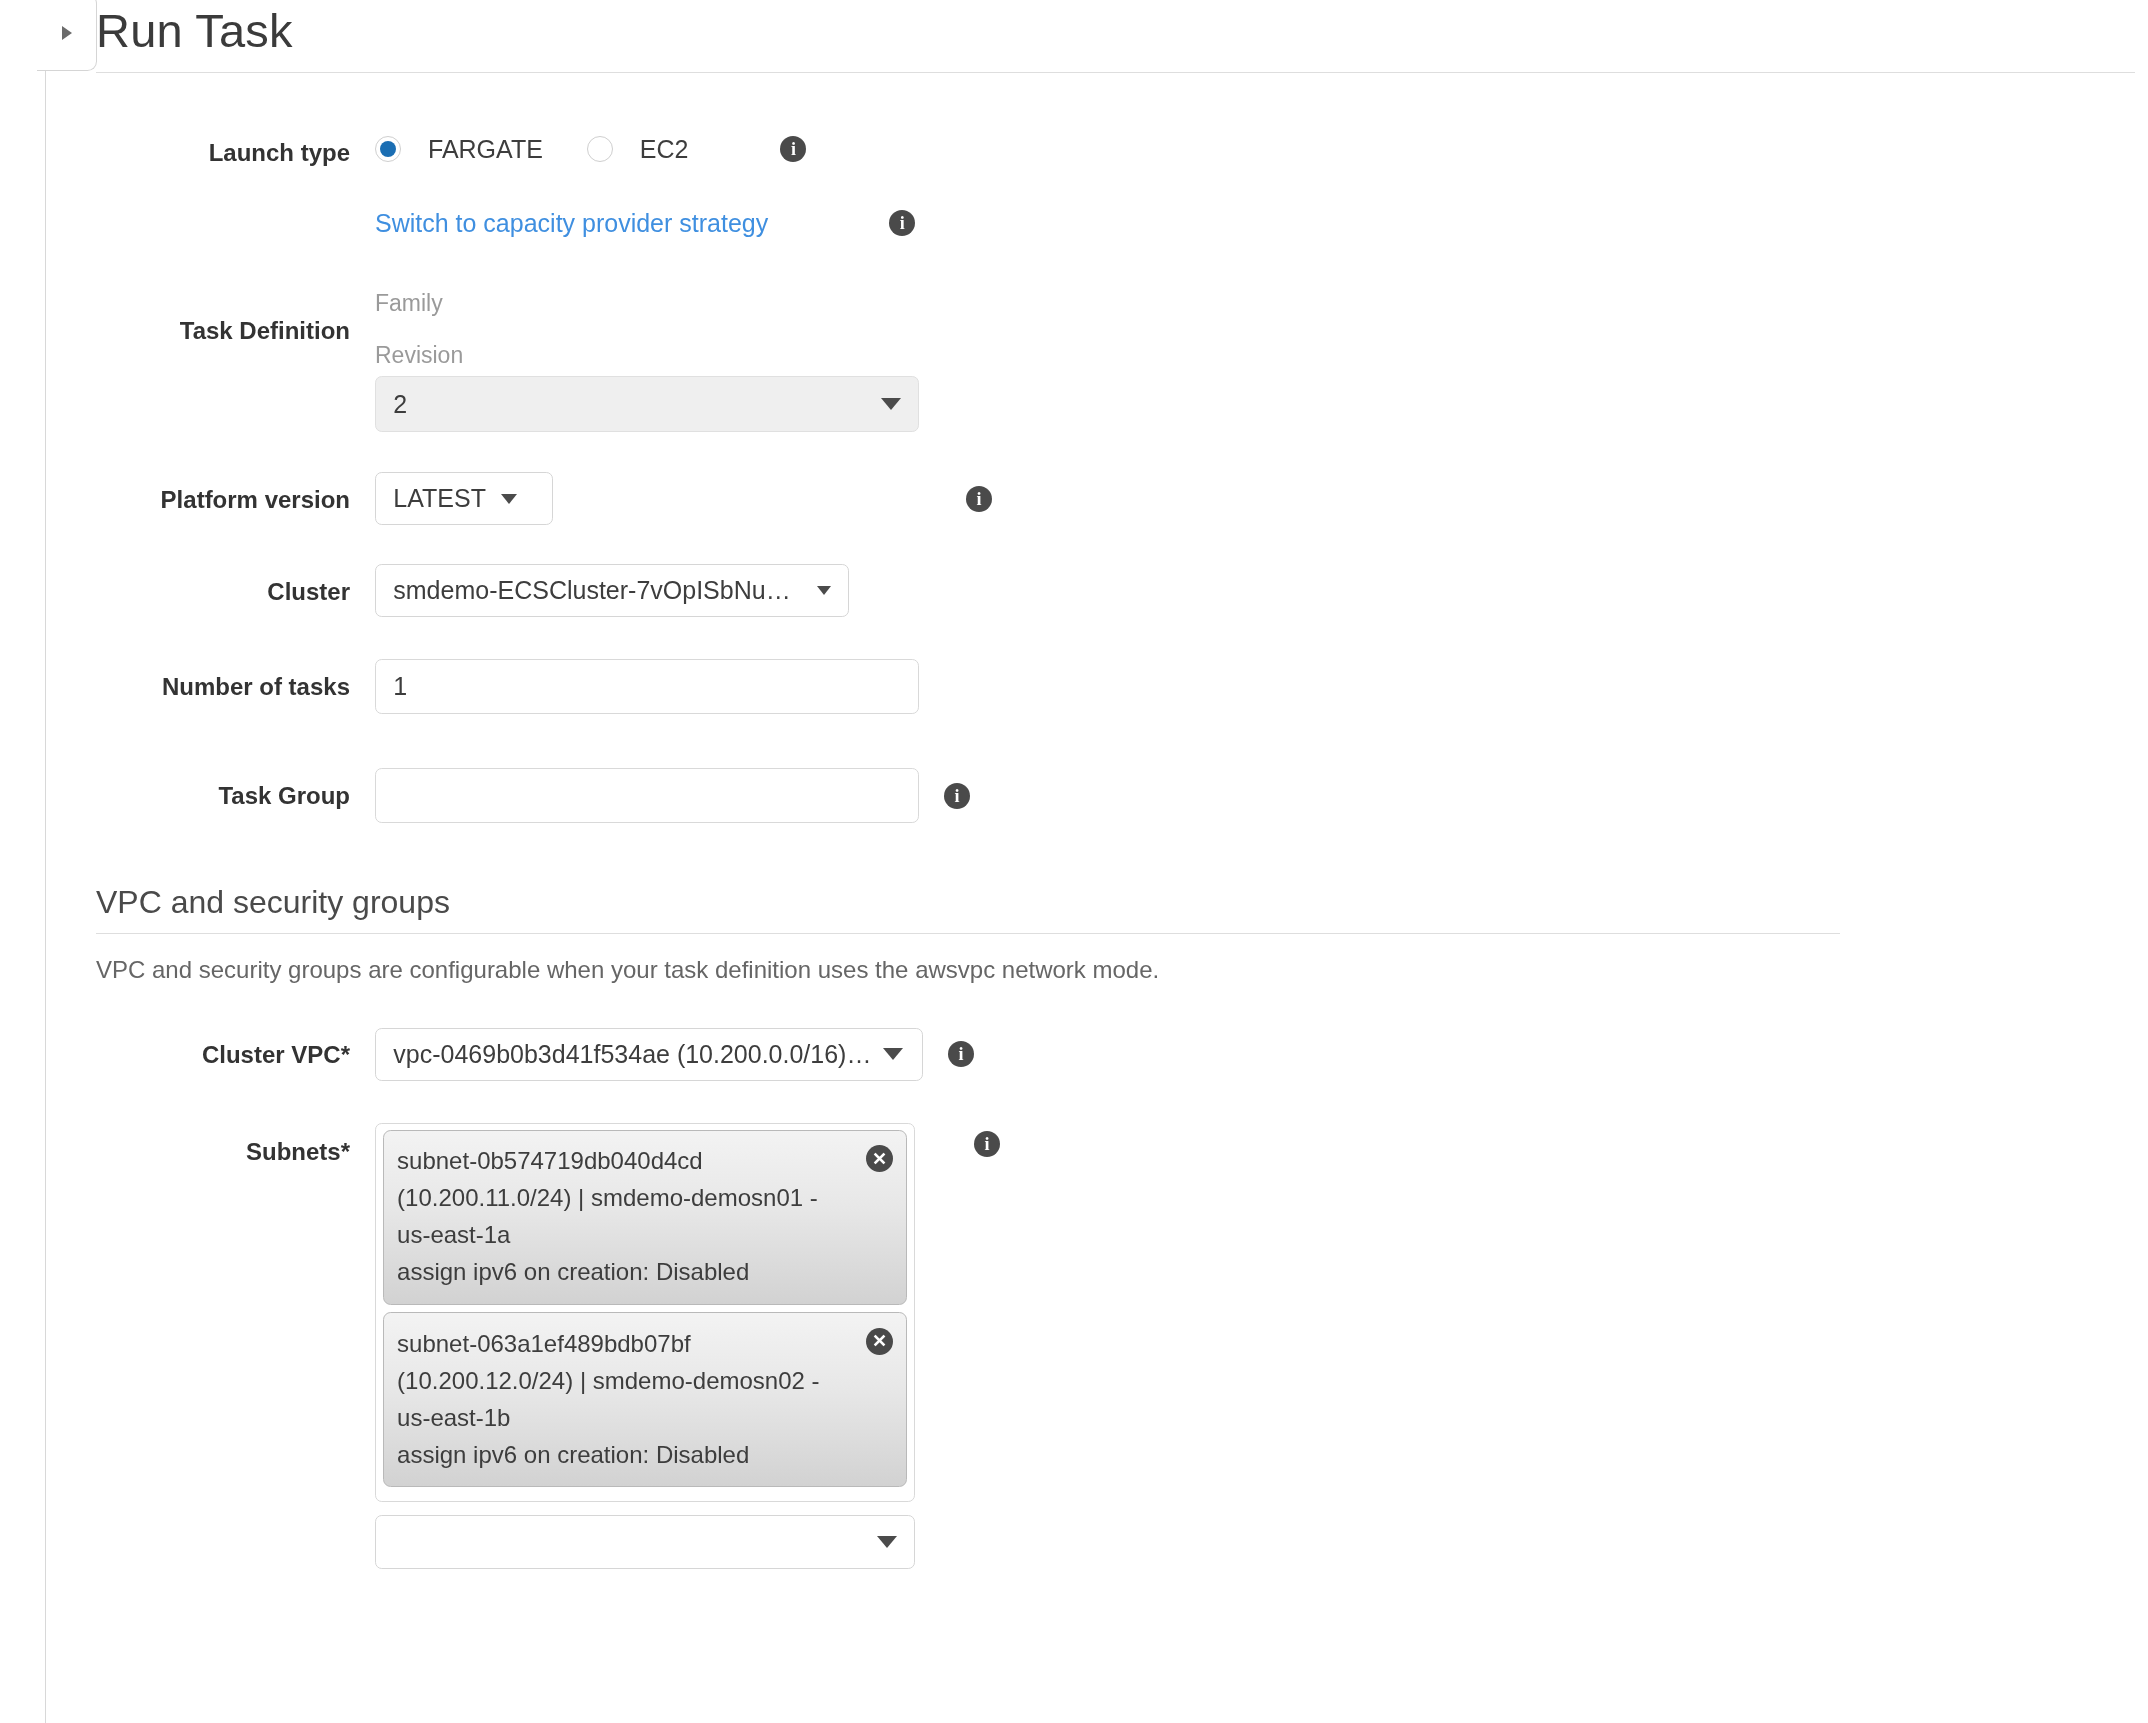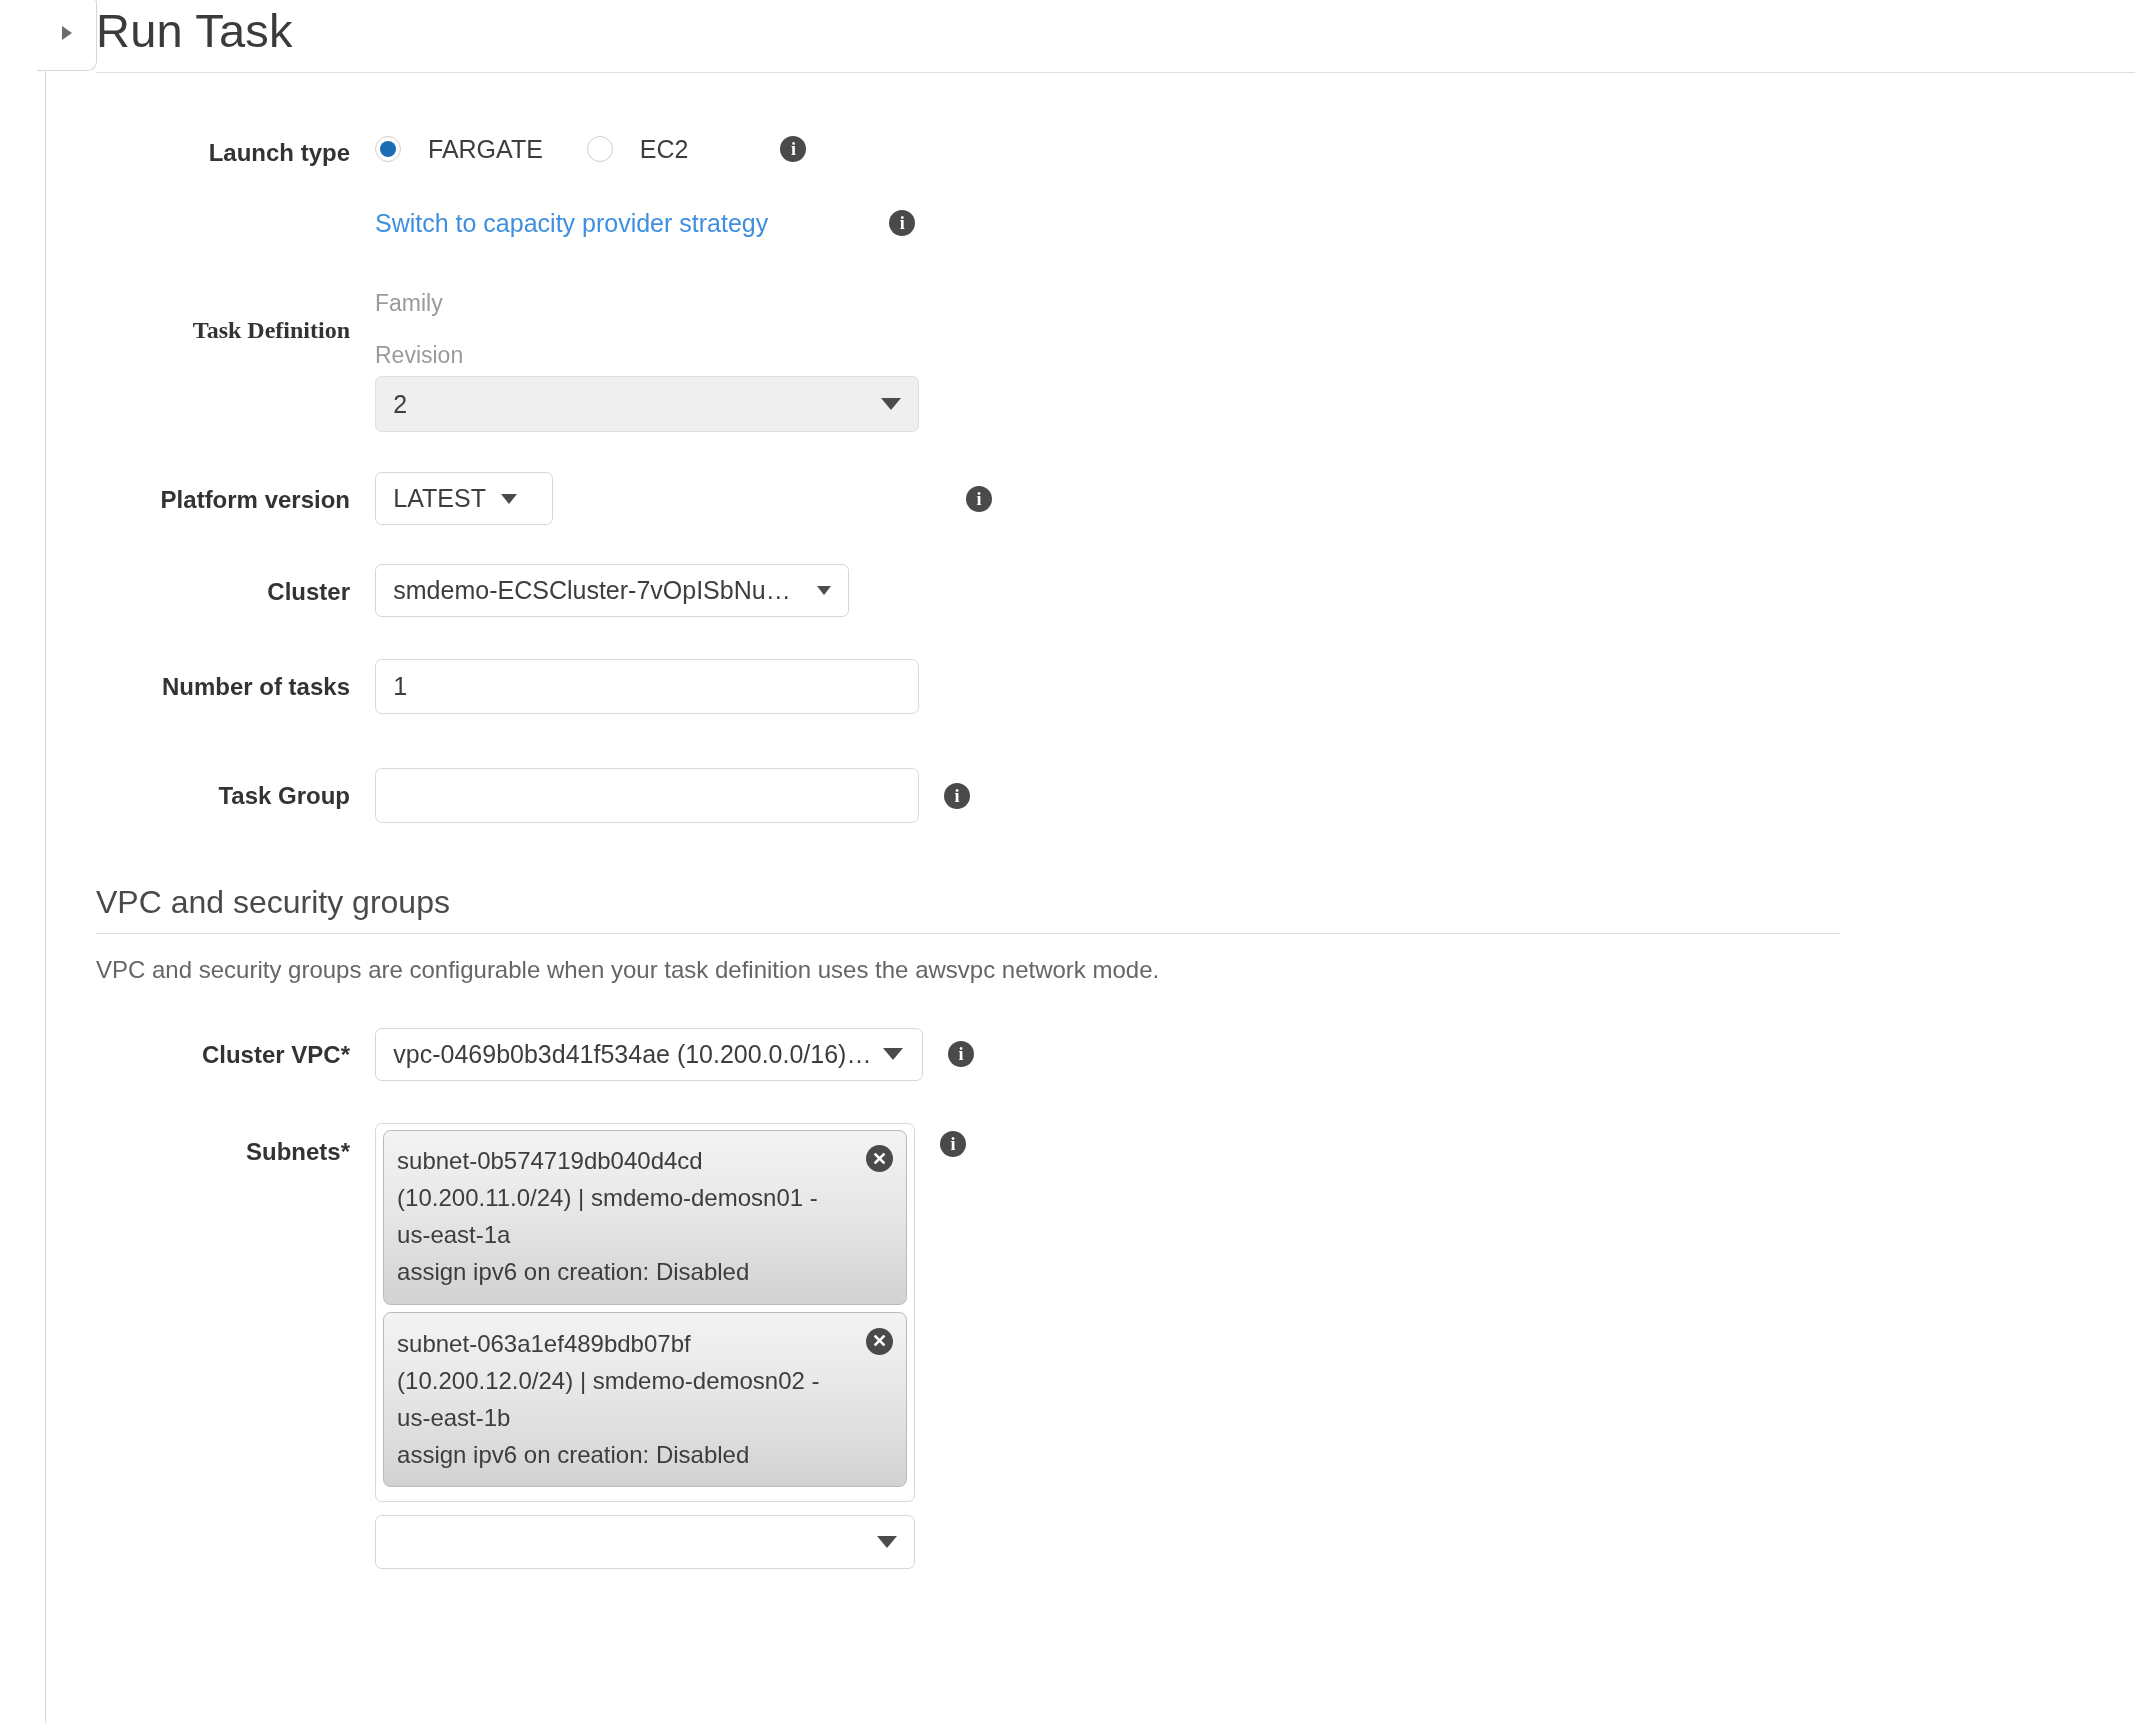--- a/index.html
+++ b/index.html
@@ -282,21 +282,21 @@
 
     <div class="row" style="margin-top:42px;">
       <div class="row-label"></div>
       <div class="row-field" style="display:flex;align-items:center;">
         <a class="link">Switch to capacity provider strategy</a>
         <span class="info-icon" style="margin-left:121px;">i</span>
       </div>
     </div>
 
     <div class="row" style="margin-top:52px;">
-      <div class="row-label" style="padding-top:27px;font-family:Liberation Serif, serif;">Task Definition</div>
+      <div class="row-label" style="padding-top:27px;">Task Definition</div>
       <div class="row-field">
         <div class="sublabel">Family</div>
         <div class="sublabel" style="margin-top:25px;">Revision</div>
         <div class="sel filled" style="width:544px;">
           <span class="val">2</span>
           <span class="caret"></span>
         </div>
       </div>
     </div>
 
@@ -348,21 +348,21 @@
         <div class="sel" style="width:548px;height:53px;">
           <span class="val">vpc-0469b0b3d41f534ae (10.200.0.0/16)…</span>
           <span class="caret" style="margin-left:11.5px;"></span>
         </div>
         <span class="info-icon" style="margin-left:25px;">i</span>
       </div>
     </div>
 
     <div class="row" style="margin-top:42px;">
       <div class="row-label" style="padding-top:15.4px;">Subnets*</div>
-      <div class="row-field" style="display:flex;align-items:flex-start;">
+      <div class="row-field" style="display:flex;align-items:flex-start;gap:34px;">
         <div>
           <div class="token-box">
             <div class="token">
               <div>subnet-0b574719db040d4cd</div>
               <div>(10.200.11.0/24) | smdemo-demosn01 - us-east-1a</div>
               <div>assign ipv6 on creation: Disabled</div>
               <span class="x">✕</span>
             </div>
             <div class="token">
               <div>subnet-063a1ef489bdb07bf</div>

